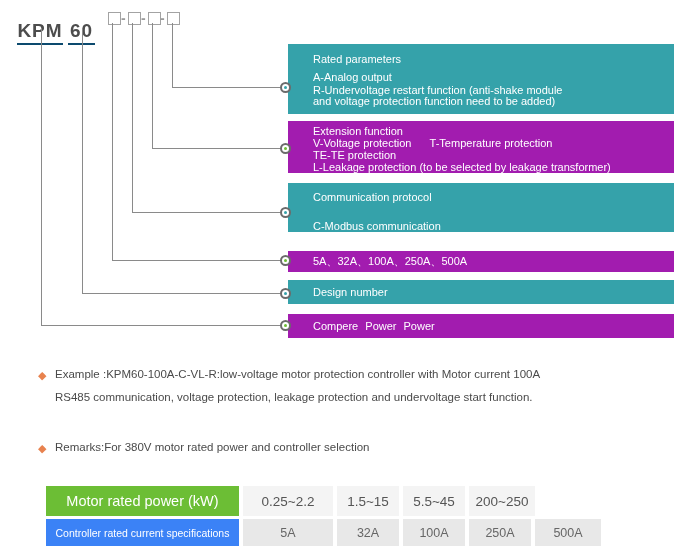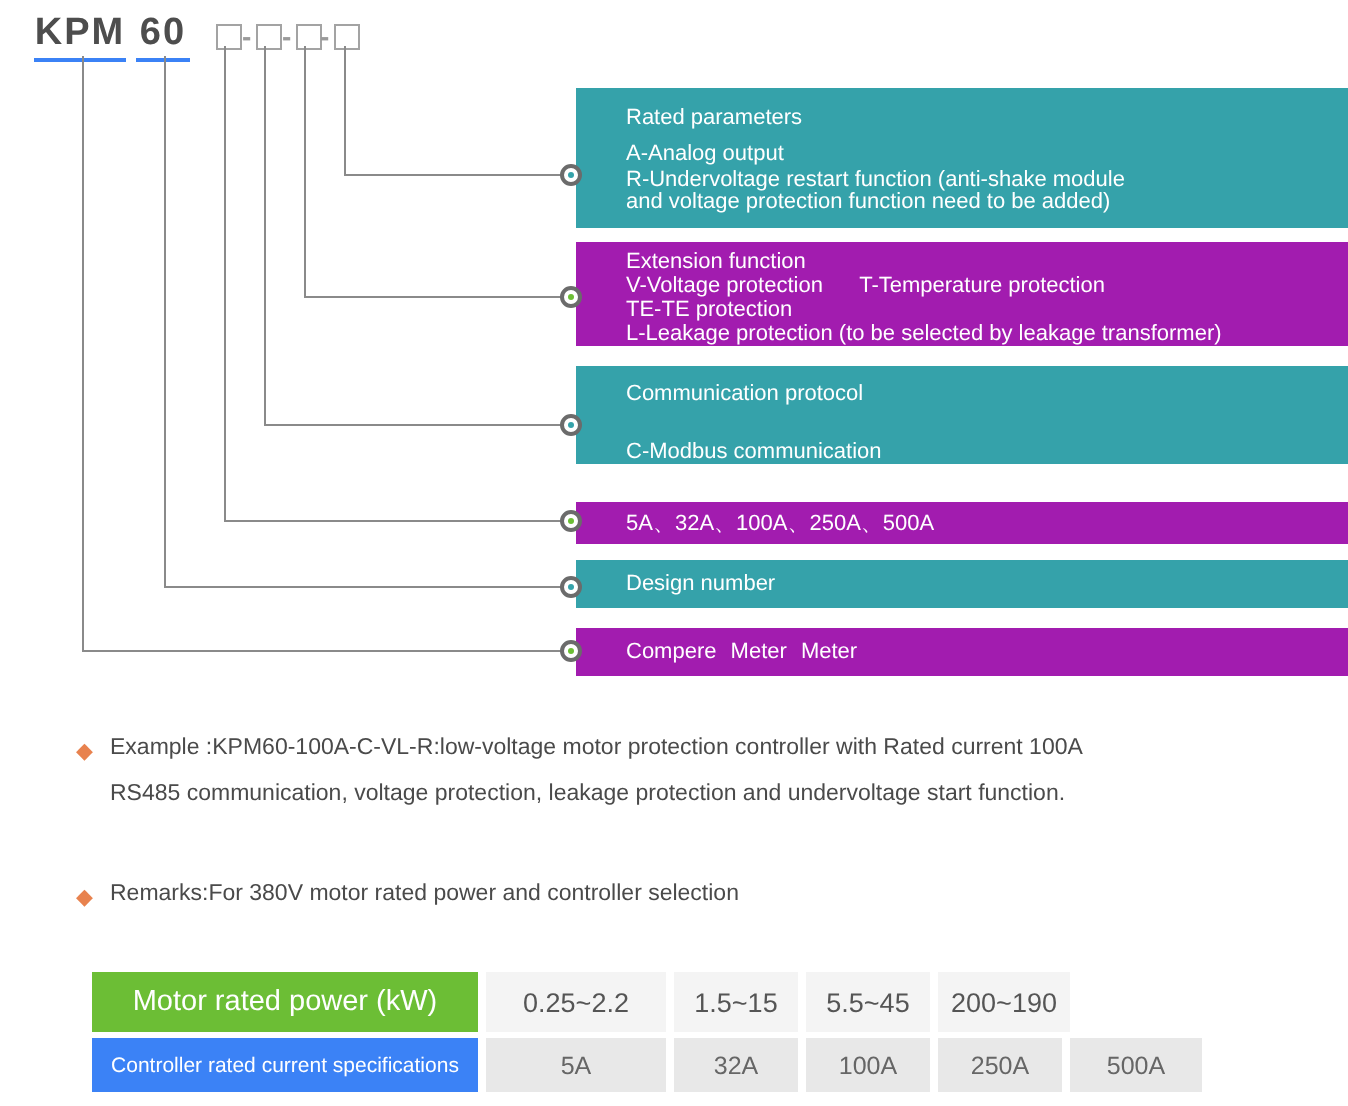--- a/index.html
+++ b/index.html
@@ -1,21 +1,21 @@
 <!DOCTYPE html>
 <html><head>
 <meta charset="utf-8">
 <style>
   html,body{margin:0;padding:0;background:#fff;}
   #page{position:relative;width:674px;height:553px;background:#ffffff;
         font-family:"Liberation Sans", sans-serif;overflow:hidden;}
 
   
-  .code-part{position:absolute;top:6px;color:#4d4d4d;font-size:19px;font-weight:600;
-             text-align:center;border-bottom:2px solid #3b82f6;padding-bottom:1px;letter-spacing:1px;}
+  .code-part{position:absolute;top:20px;color:#4d4d4d;font-size:19px;font-weight:600;
+             text-align:center;border-bottom:2px solid #0c4a6e;padding-bottom:1px;letter-spacing:1px;}
   .kpm{left:17px;width:46px;}
   .d60{left:68px;width:27px;}
   .sq{position:absolute;top:12px;width:11px;height:11px;border:1.2px solid #a3a3a3;background:#fff;}
   .sq1{left:108px}.sq2{left:128px}.sq3{left:148px}.sq4{left:167px}
   .hy{position:absolute;top:10px;color:#9a9a9a;font-size:14px;font-weight:600;}
   .hy1{left:121px}.hy2{left:141px}.hy3{left:160px}
 
   
   .vline{position:absolute;width:1px;background:#8a8a8a;}
   .hline{position:absolute;height:1px;background:#8a8a8a;}
@@ -133,37 +133,37 @@
 
   <div class="box green b4 single">
     <div class="box-line">5A、32A、100A、250A、500A</div>
   </div>
 
   <div class="box teal b5 single">
     <div class="box-line">Design number</div>
   </div>
 
   <div class="box green b6 single">
-    <div class="box-line wide-words">Compere Meter Meter</div>
+    <div class="box-line wide-words">Compere Power Power</div>
   </div>
 
   <div class="diamond" style="left:38px;top:369px;">◆</div>
-  <div class="note" style="top:368px;">Example :KPM60-100A-C-VL-R:low-voltage motor protection controller with Rated current 100A</div>
+  <div class="note" style="top:368px;">Example :KPM60-100A-C-VL-R:low-voltage motor protection controller with Motor current 100A</div>
   <div class="note" style="top:391px;">RS485 communication, voltage protection, leakage protection and undervoltage start function.</div>
 
   <div class="diamond" style="left:38px;top:442px;">◆</div>
   <div class="note" style="top:441px;text-align:center;">Remarks:For 380V motor rated power and controller selection</div>
 
   <div class="sel-table">
     <div class="trow trow1 r1">
       <div class="cell c0 hdr-label">Motor rated power (kW)</div>
       <div class="cell c1 hdr-val">0.25~2.2</div>
       <div class="cell c2 hdr-val">1.5~15</div>
       <div class="cell c3 hdr-val">5.5~45</div>
-      <div class="cell c5 hdr-val">200~190</div>
+      <div class="cell c5 hdr-val">200~250</div>
     </div>
     <div class="trow r2">
       <div class="cell c0 row-label">Controller rated current specifications</div>
       <div class="cell c1 row-val">5A</div>
       <div class="cell c2 row-val">32A</div>
       <div class="cell c3 row-val">100A</div>
       <div class="cell c4 row-val">250A</div>
       <div class="cell c5 row-val">500A</div>
     </div>
   </div>

